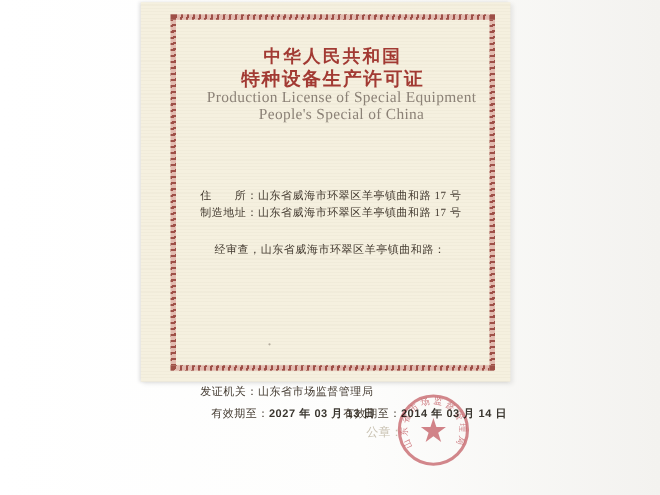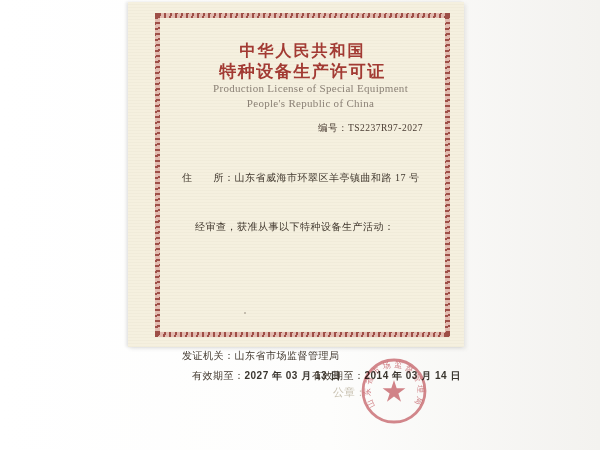--- a/index.html
+++ b/index.html
@@ -17,21 +17,21 @@
   }
   .frame{
     position:absolute;left:27px;top:11px;right:14px;bottom:10px;
     border:5px solid;
     border-image:repeating-linear-gradient(135deg,#9e4f47 0 1.5px,#e2bbb0 1.5px 4px) 1;
   }
   .abs{position:absolute;}
   .center-row{left:27px;right:14px;text-align:center;}
   .title-cn1{top:39px;font-size:16px;font-weight:bold;color:#a23a33;letter-spacing:2px;}
   .title-cn2{top:58px;font-size:17px;font-weight:bold;color:#a23a33;letter-spacing:1.5px;}
-  .title-en{font-size:11px;color:#8b8176;letter-spacing:0.3px;padding-left:16px;}
+  .title-en{font-size:14px;color:#8b8176;letter-spacing:0.3px;padding-left:16px;}
   .title-en1{top:80px;}
   .title-en2{top:95px;}
   .license-no{top:120px;right:41px;font-size:9.5px;color:#4a3c33;letter-spacing:0.5px;}
   .field{left:54px;font-size:10px;color:#42392f;letter-spacing:0.5px;white-space:nowrap;}
   .field-1{top:145px;}
   .field-2{top:169px;text-align:right;}
   .field-3{top:184px;}
   .intro{left:67px;top:218px;font-size:10px;color:#42392f;letter-spacing:0.5px;}
   .scope-table{
     position:absolute;left:53px;top:233px;width:244px;
@@ -55,27 +55,27 @@
 </style>
 </head>
 <body>
 
 <div class="paper">
   <div class="frame"></div>
 
   <div class="abs center-row title-cn1">中华人民共和国</div>
   <div class="abs center-row title-cn2">特种设备生产许可证</div>
   <div class="abs center-row title-en title-en1">Production License of Special Equipment</div>
-  <div class="abs center-row title-en title-en2">People's Republic of China</div>
+  <div class="abs center-row title-en title-en2">People's Special of China</div>
 
-  <div class="abs license-no"><span>编号：</span><span>TS2237R97-2027</span></div>
 
   <div class="abs field field-2"><span>住　　所：</span><span>山东省威海市环翠区羊亭镇曲和路 17 号</span></div>
+  <div class="abs field field-3"><span>制造地址：</span><span>山东省威海市环翠区羊亭镇曲和路 17 号</span></div>
 
-  <div class="abs intro">经审查，获准从事以下特种设备生产活动：</div>
+  <div class="abs intro">经审查，山东省威海市环翠区羊亭镇曲和路：</div>
 
 
   <div class="abs footer-line issuer"><span>发证机关：</span><span>山东省市场监督管理局</span></div>
   <div class="abs footer-line valid"><span>有效期至：</span><span class="date-val">2027 年 03 月 13 日</span></div>
   <div class="abs footer-line issue"><span>有效期至：</span><span class="date-val">2014 年 03 月 14 日</span></div>
   <div class="abs seal-note">公章：</div>
 
   <svg class="seal" viewBox="0 0 70 70" xmlns="http://www.w3.org/2000/svg">
     <circle cx="35" cy="35" r="31" fill="none" stroke="#c4565e" stroke-width="2.8" opacity="0.78"></circle>
     <polygon points="35,24 37.7,32.28 46.41,32.29 39.37,37.42 42.05,45.71 35,40.6 27.95,45.71 30.63,37.42 23.59,32.29 32.3,32.28" fill="#c4565e" opacity="0.8"></polygon>

